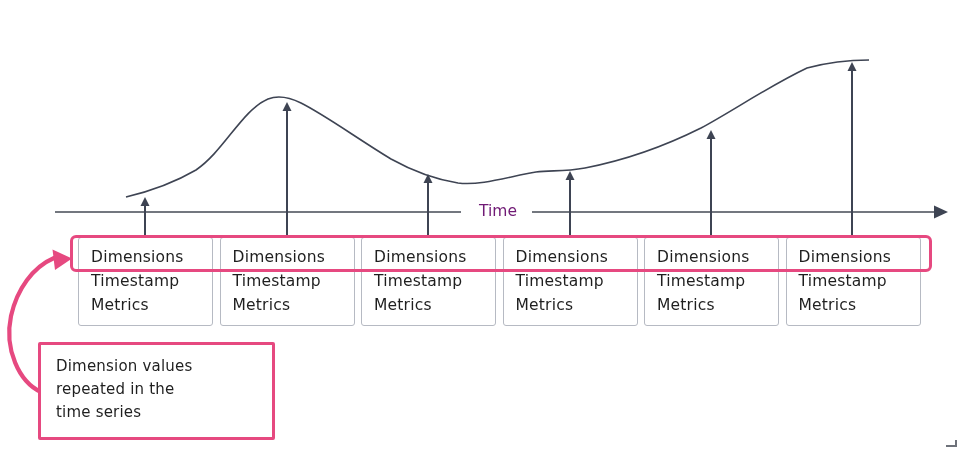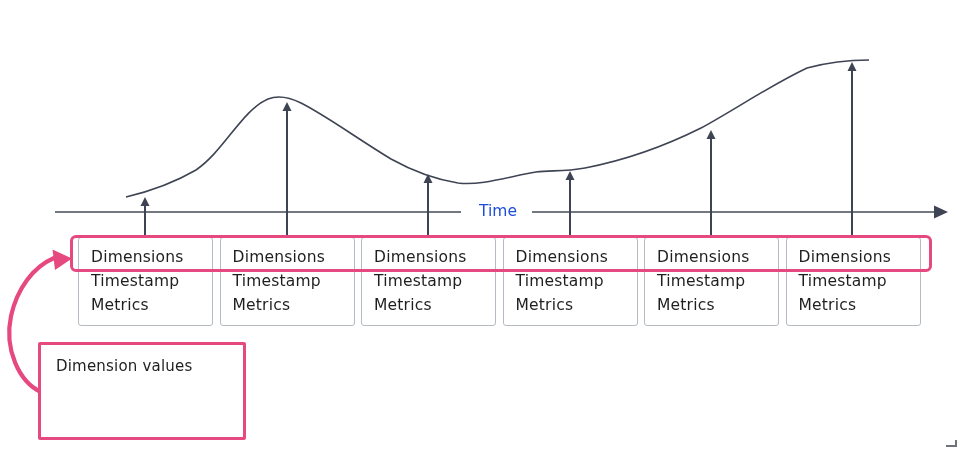--- a/index.html
+++ b/index.html
@@ -11,33 +11,33 @@
   .overlay{position:absolute;left:0;top:0;z-index:2;}
   .overlay .curve{fill:none;stroke:var(--stroke);stroke-width:1.6px;}
   .overlay .stem{stroke:var(--stroke);stroke-width:2px;}
   .overlay .head{fill:var(--stroke);stroke:none;}
   .overlay .axisline{stroke:var(--axis);stroke-width:2px;}
   .overlay .axishead{fill:var(--stroke);}
   .overlay .pinkpath{fill:none;stroke:var(--pink);stroke-width:4.2px;stroke-linecap:round;}
   .overlay .pinkhead{fill:var(--pink);}
   .time-label{
     position:absolute;left:468px;top:202px;width:60px;z-index:2;
-    font-size:15.5px;text-align:center;color:#1d4ed8;
+    font-size:15.5px;text-align:center;color:#701a75;
   }
   .record{
     position:absolute;top:237px;width:135px;height:89px;box-sizing:border-box;z-index:1;
     background:#fff;border:1px solid var(--box_border);border-radius:3px;
     padding:7px 8px 0 12px;font-size:15.5px;line-height:24px;letter-spacing:.2px;
   }
   .band{
     position:absolute;left:70px;top:235px;width:862px;height:37px;box-sizing:border-box;z-index:3;
     border:3.5px solid var(--pink);border-radius:6px;background:transparent;
   }
   .callout{
-    position:absolute;left:38px;top:342px;width:208px;height:98px;box-sizing:border-box;z-index:4;
+    position:absolute;left:38px;top:342px;width:237px;height:98px;box-sizing:border-box;z-index:4;
     background:#fff;border:3.5px solid var(--pink);border-radius:2px;
     padding:10px 10px 10px 15px;font-size:15px;line-height:23px;letter-spacing:.2px;
   }
   .artifact{
     position:absolute;left:946px;top:440px;width:9px;height:5px;z-index:2;
     border-bottom:2px solid #4b4f59;border-right:2px solid #4b4f59;opacity:.8;
   }
 </style>
 </head>
 <body>
@@ -114,17 +114,19 @@
   <div class="record" style="left:785.5px">
     <div>Dimensions</div>
     <div>Timestamp</div>
     <div>Metrics</div>
   </div>
 
   <div class="band"></div>
 
   <div class="callout">
     <div>Dimension values</div>
+    <div>repeated in the</div>
+    <div>time series</div>
   </div>
 
   <div class="artifact"></div>
 
 </div>
 
 </body></html>

